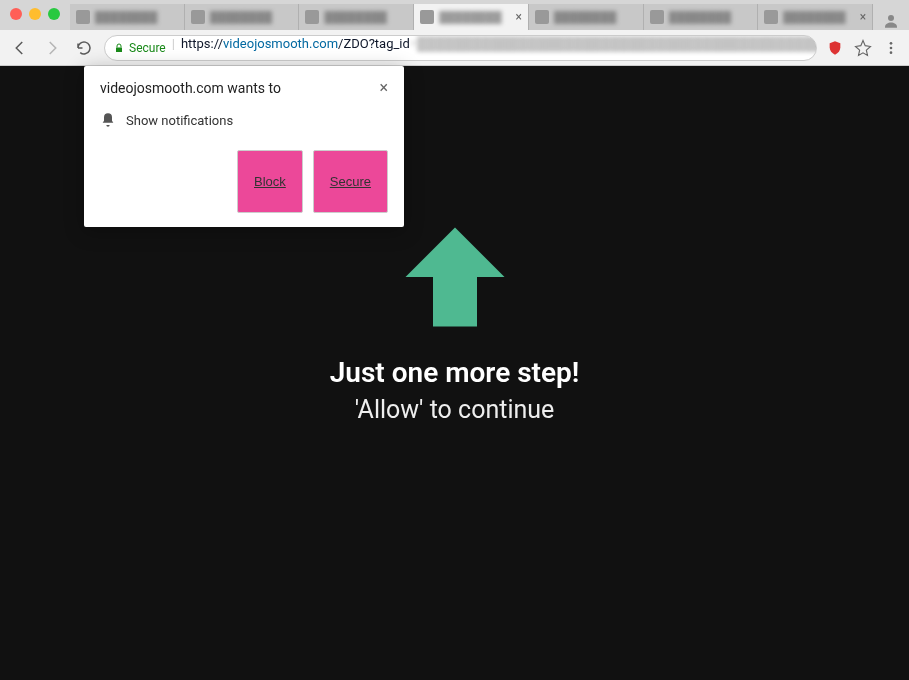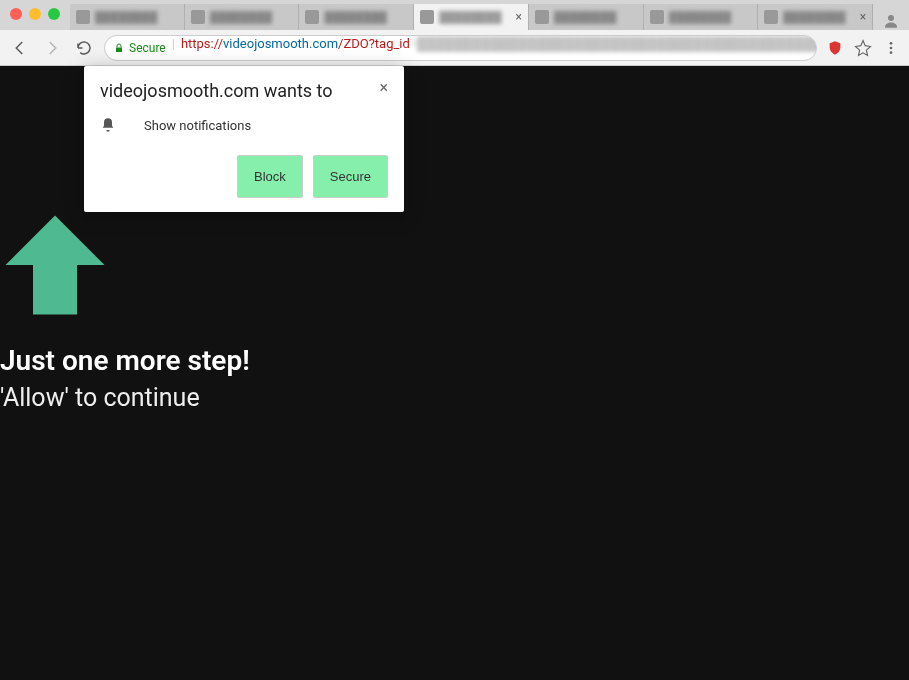--- a/index.html
+++ b/index.html
@@ -22,41 +22,41 @@
   
   
   .toolbar { height: 36px; background: #f2f2f2; display: flex; align-items: center; padding: 0 8px; gap: 8px; border-bottom: 1px solid #ccc; }
   .nav-btn { width: 24px; height: 24px; display:flex; align-items:center; justify-content:center; color:#5a5a5a; }
   .nav-btn svg { width: 18px; height: 18px; }
   .nav-btn.disabled { color:#b5b5b5; }
   .addr { flex:1; height:26px; background:#fff; border:1px solid #ccc; border-radius:13px; display:flex; padding:0 8px; font-size:13px; color:#555; gap:6px; overflow:hidden; }
   .addr .secure { color:#1a8a1a; font-size:12px; display:flex; align-items:center; gap:4px; }
   .addr .url { white-space:nowrap; }
   .addr .url .host { color:#0369a1; }
-  .addr .url .rest { color:#b91c1c; }
+  .addr .url .rest { color:#0f172a; }
   .addr .blurred { filter: blur(2px); opacity:.5; color:#888; }
   .ext-icon, .star-icon, .menu-icon { width:20px; display:flex; align-items:center; justify-content:center; color:#666; }
   
   
   .page { position:relative; width:100%; height:calc(100% - 66px); background:#111; }
-  .page-inner { position:absolute; top:144px; left:0; right:0; }
+  .page-inner { text-align:center; position:absolute; top:156px; left:0; right:0; }
   .arrow-wrap { display:inline-block; }
   .arrow { width:110px; height:110px; }
   .msg1 { color:#fff; font-size:28px; font-weight:600; margin-top:20px; }
   .msg2 { color:#eee; font-size:25px; margin-top:6px; }
   
   
   .perm { position:absolute; top:66px; left:84px; width:320px; background:#fff; border-radius:2px; box-shadow:0 4px 20px rgba(0,0,0,.3); padding:14px 16px 14px 16px; }
   .perm .title-row { display:flex; justify-content:space-between; align-items:flex-start; }
-  .perm .title { font-size:18px; color:#222; }
+  .perm .title { font-size:14px; color:#222; }
   .perm .close { font-size:16px; color:#666; cursor:pointer; line-height:1; }
-  .perm .row { display:flex; align-items:center; gap:28px; margin-top:16px; font-size:13px; color:#333; }
+  .perm .row { display:flex; align-items:center; gap:10px; margin-top:16px; font-size:13px; color:#333; }
   .perm .row svg { width:16px; height:16px; fill:#555; }
   .perm .btns { display:flex; justify-content:flex-end; gap:10px; margin-top:22px; }
-  .perm .btn { border:1px solid #ccc; background:#86efac; padding:13px 16px; font-size:13px; color:#333; border-radius:2px; }
+  .perm .btn { border:1px solid #ccc; background:#ec4899; padding:23px 16px; font-size:13px; color:#333; border-radius:2px;text-decoration:underline; }
 </style>
 </head>
 <body>
 
 <div class="tab-strip">
   <div class="traffic-lights">
     <div class="tl red"></div>
     <div class="tl yellow"></div>
     <div class="tl green"></div>
   </div>

